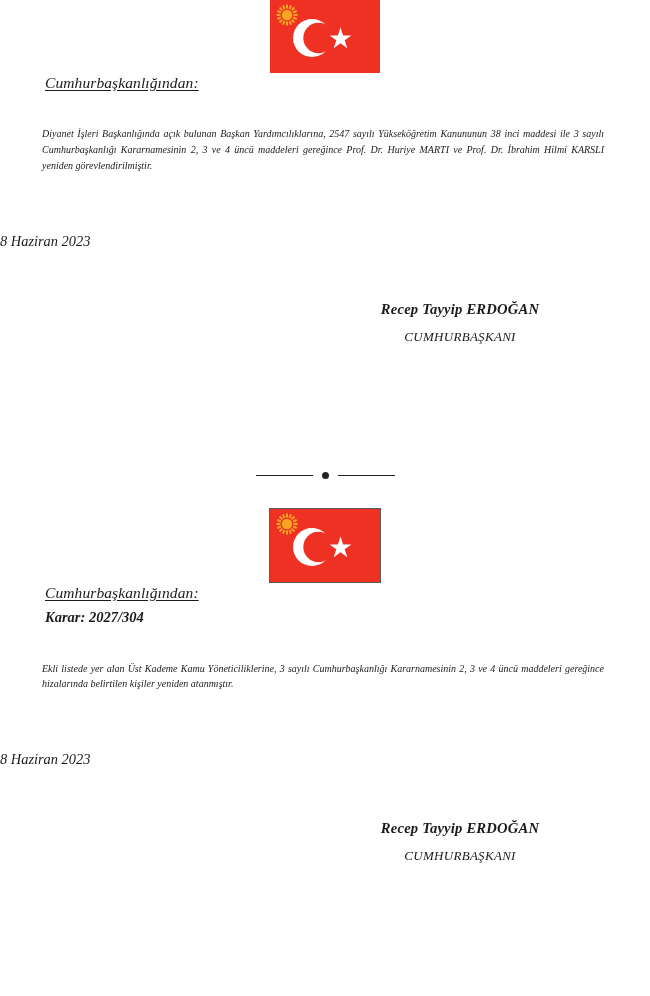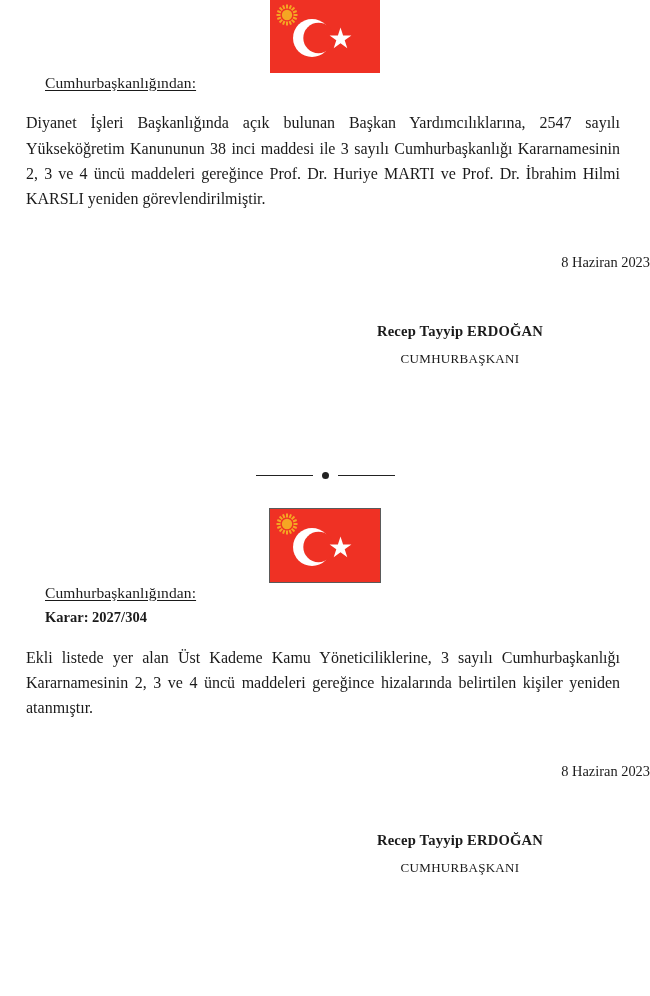--- a/index.html
+++ b/index.html
@@ -15,20 +15,21 @@
     font-family: "Liberation Serif", "DejaVu Serif", serif;
     color: #1a1a1a;
     overflow: hidden;
   }
 
   .page {
     width: 650px;
     height: 712px;
     position: relative;
     box-sizing: border-box;
+    font-style: italic;
   }
 
   
   .decree {
     position: absolute;
     left: 0;
     width: 650px;
   }
   .decree-1 { top: 0; }
   .decree-2 { top: 508px; }
@@ -73,35 +74,35 @@
   .decision-no {
     margin: 0;
     padding: 6px 0 0 45px;
     font-size: 14.5px;
     font-weight: bold;
     line-height: 1.25;
   }
 
   
   .body-text {
-    margin: 0;
+    margin: 16px;
     padding: 18px 30px 0 26px;
-    font-size: 16px;
+    font-size: 10px;
     line-height: 1.58;
     text-align: justify;
     text-justify: inter-word;
     hyphens: none;
   }
 
   
   .decree-date {
     margin: 0;
     padding-top: 42px;
     font-size: 14.4px;
-    text-align: right;
+    text-align: left;
     line-height: 1.3;
   }
 
   
   .signature {
     padding-top: 50px;
     text-align: center;
     padding-right: 0;
   }
   .signature-inner {

